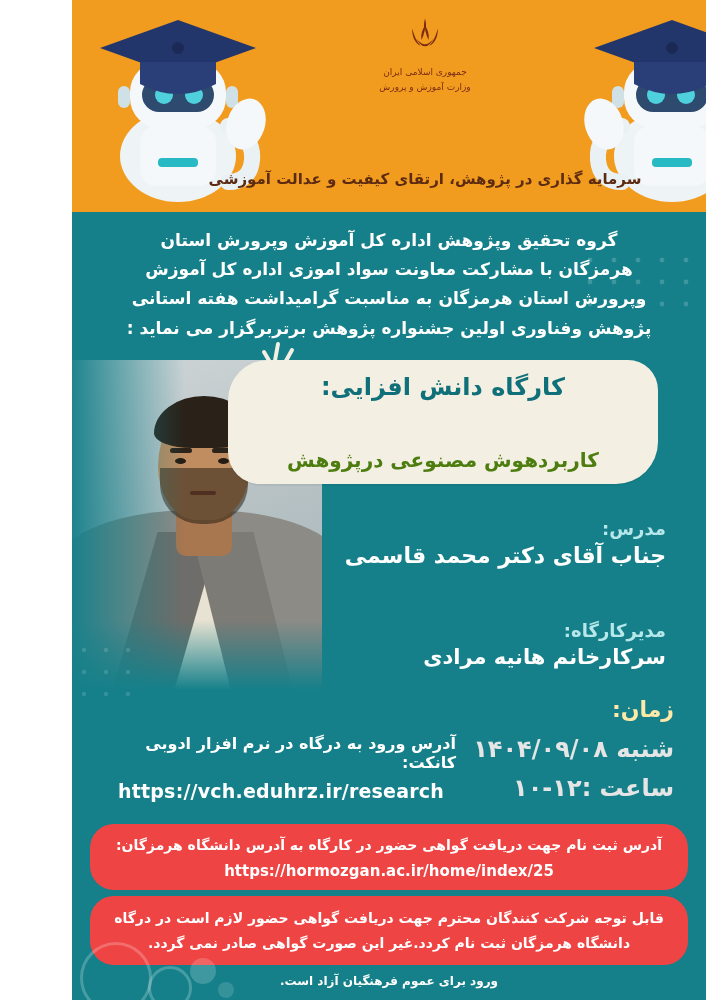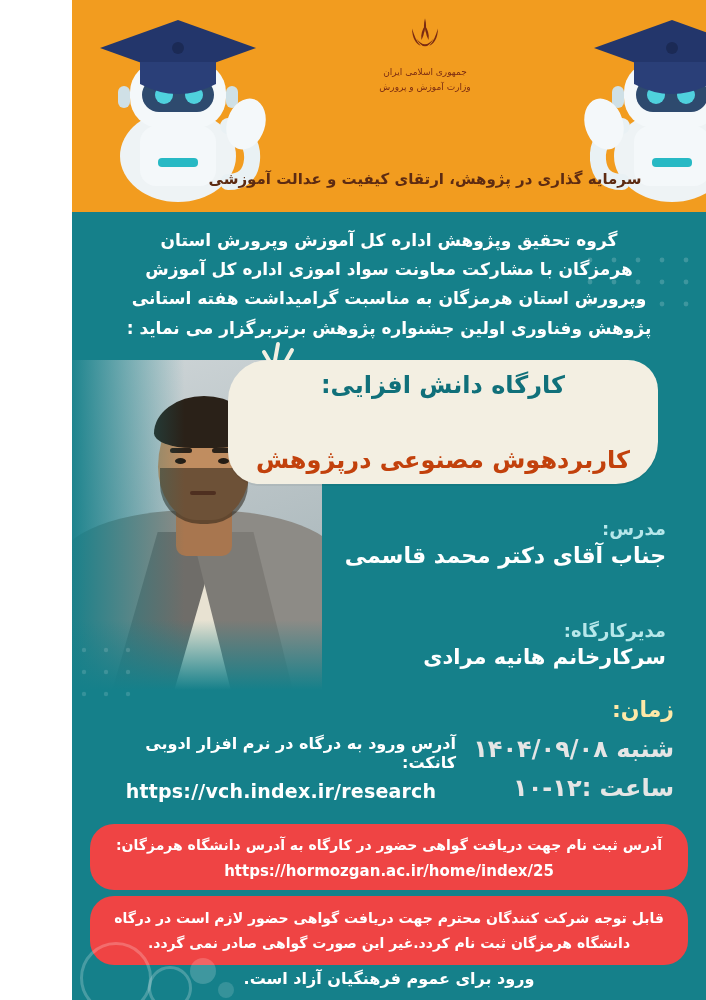--- a/index.html
+++ b/index.html
@@ -213,22 +213,22 @@
     box-shadow: 0 2px 0 rgba(0,0,0,.05);
     gap: 38px;
   }
   .bubble-line1 {
     color: #10707a;
     font-size: 24px;
     font-weight: bold;
     margin-bottom: 9px;
   }
   .bubble-line2 {
-    color: #c2410c;
-    font-size: 24px;
+    color: #4d7c0f;
+    font-size: 20px;
     font-weight: bold;
   }
   .sparkle {
     position: absolute;
     top: 336px; right: 398px;
     width: 60px; height: 46px;
   }
 
   
   .block-right {
@@ -320,21 +320,21 @@
   }
   .strip-a { top: 824px; }
   .strip-b { top: 896px; }
   .strip-b .t1 { line-height: 1.75; }
 
   .footer-note {
     position: absolute;
     left: 0; right: 0; bottom: 12px;
     text-align: center;
     color: #ffffff;
-    font-size: 16px;
+    font-size: 12px;
     font-weight: bold;
   }
 
   
   .circ {
     position: absolute;
     border-radius: 50%;
     border: 3px solid rgba(255,255,255,.22);
   }
   .c1 { width: 72px; height: 72px; left: 8px; bottom: -14px; }
@@ -487,21 +487,21 @@
   </div>
 
   <div class="time-block">
     <div class="time-label">زمان:</div>
     <div class="time-row">شنبه ۱۴۰۴/۰۹/۰۸</div>
     <div class="time-row">ساعت :۱۲-۱۰</div>
   </div>
 
   <div class="link-block">
     <div class="link-label">آدرس ورود به درگاه در نرم افزار ادوبی کانکت:</div>
-    <div class="link-url">https://vch.index.ir/research</div>
+    <div class="link-url">https://vch.eduhrz.ir/research</div>
   </div>
 
   <div class="dots left-bottom">
     <svg width="120" height="80" aria-hidden="true">
       <g fill="rgba(255,255,255,.28)">
         <circle cx="10" cy="10" r="2.2"></circle>
           <circle cx="32" cy="10" r="2.2"></circle>
           <circle cx="54" cy="10" r="2.2"></circle>
         <circle cx="10" cy="32" r="2.2"></circle>
           <circle cx="32" cy="32" r="2.2"></circle>

